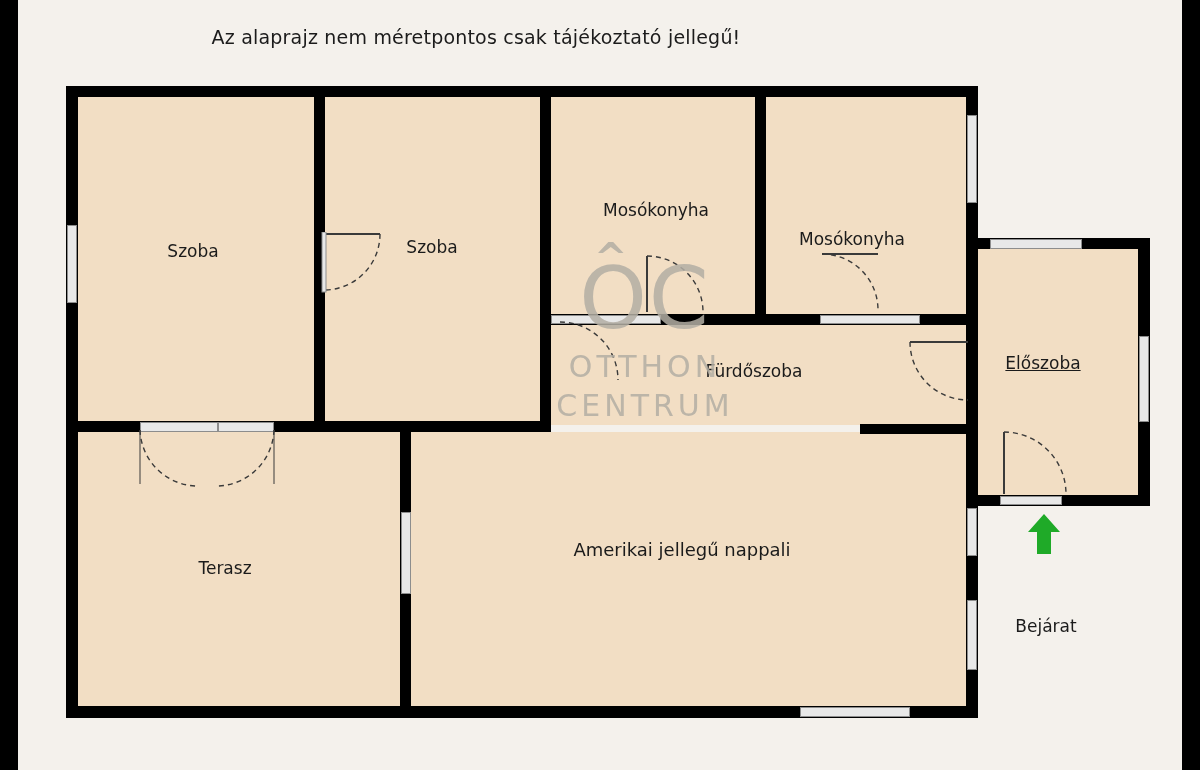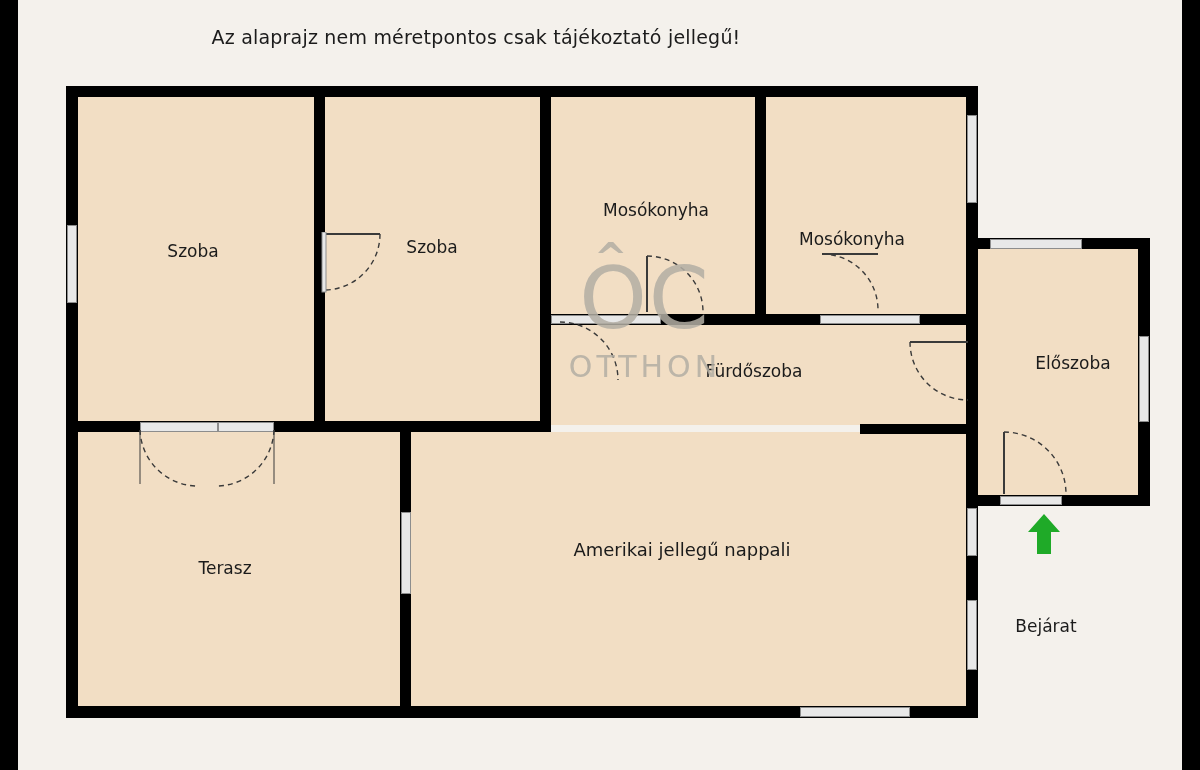--- a/index.html
+++ b/index.html
@@ -244,31 +244,32 @@
       <svg width="70" height="68" viewBox="0 0 70 68">
         <path d="M4 2 A58 58 0 0 1 62 60" stroke="#3a3a3a" stroke-width="1.4" fill="none" stroke-dasharray="5,4"></path>
       </svg>
     </div>
 
     <div class="label" style="left:193px; top:251px;">Szoba</div>
     <div class="label" style="left:432px; top:247px;">Szoba</div>
     <div class="label" style="left:656px; top:210px;">Mosókonyha</div>
     <div class="label" style="left:852px; top:208px;margin-top:31px;">Mosókonyha</div>
     <div class="label" style="left:754px; top:371px;">Fürdőszoba</div>
-    <div class="label" style="left:1073px; top:363px;">Előszoba</div>
+    <div class="label" style="left:1043px; top:363px;text-decoration:underline;">Előszoba</div>
     <div class="label" style="left:225px; top:568px;">Terasz</div>
     <div class="label big" style="left:682px; top:549px;">Amerikai jellegű nappali</div>
 
     <div class="arrow-shape">
       <svg width="40" height="44" viewBox="0 0 40 44">
         <polygon points="20,2 36,20 27,20 27,42 13,42 13,20 4,20" fill="#1faa28"></polygon>
       </svg>
     </div>
     <div class="entrance-label">Bejárat</div>
 
     <div class="watermark">
       <div class="wm-caret">^</div>
       <div class="wm-mark">OC</div>
       <div class="wm-name1">OTTHON</div>
+      <div class="wm-name2">CENTRUM</div>
     </div>
 
   </div>
 </div>
 
 </body></html>

